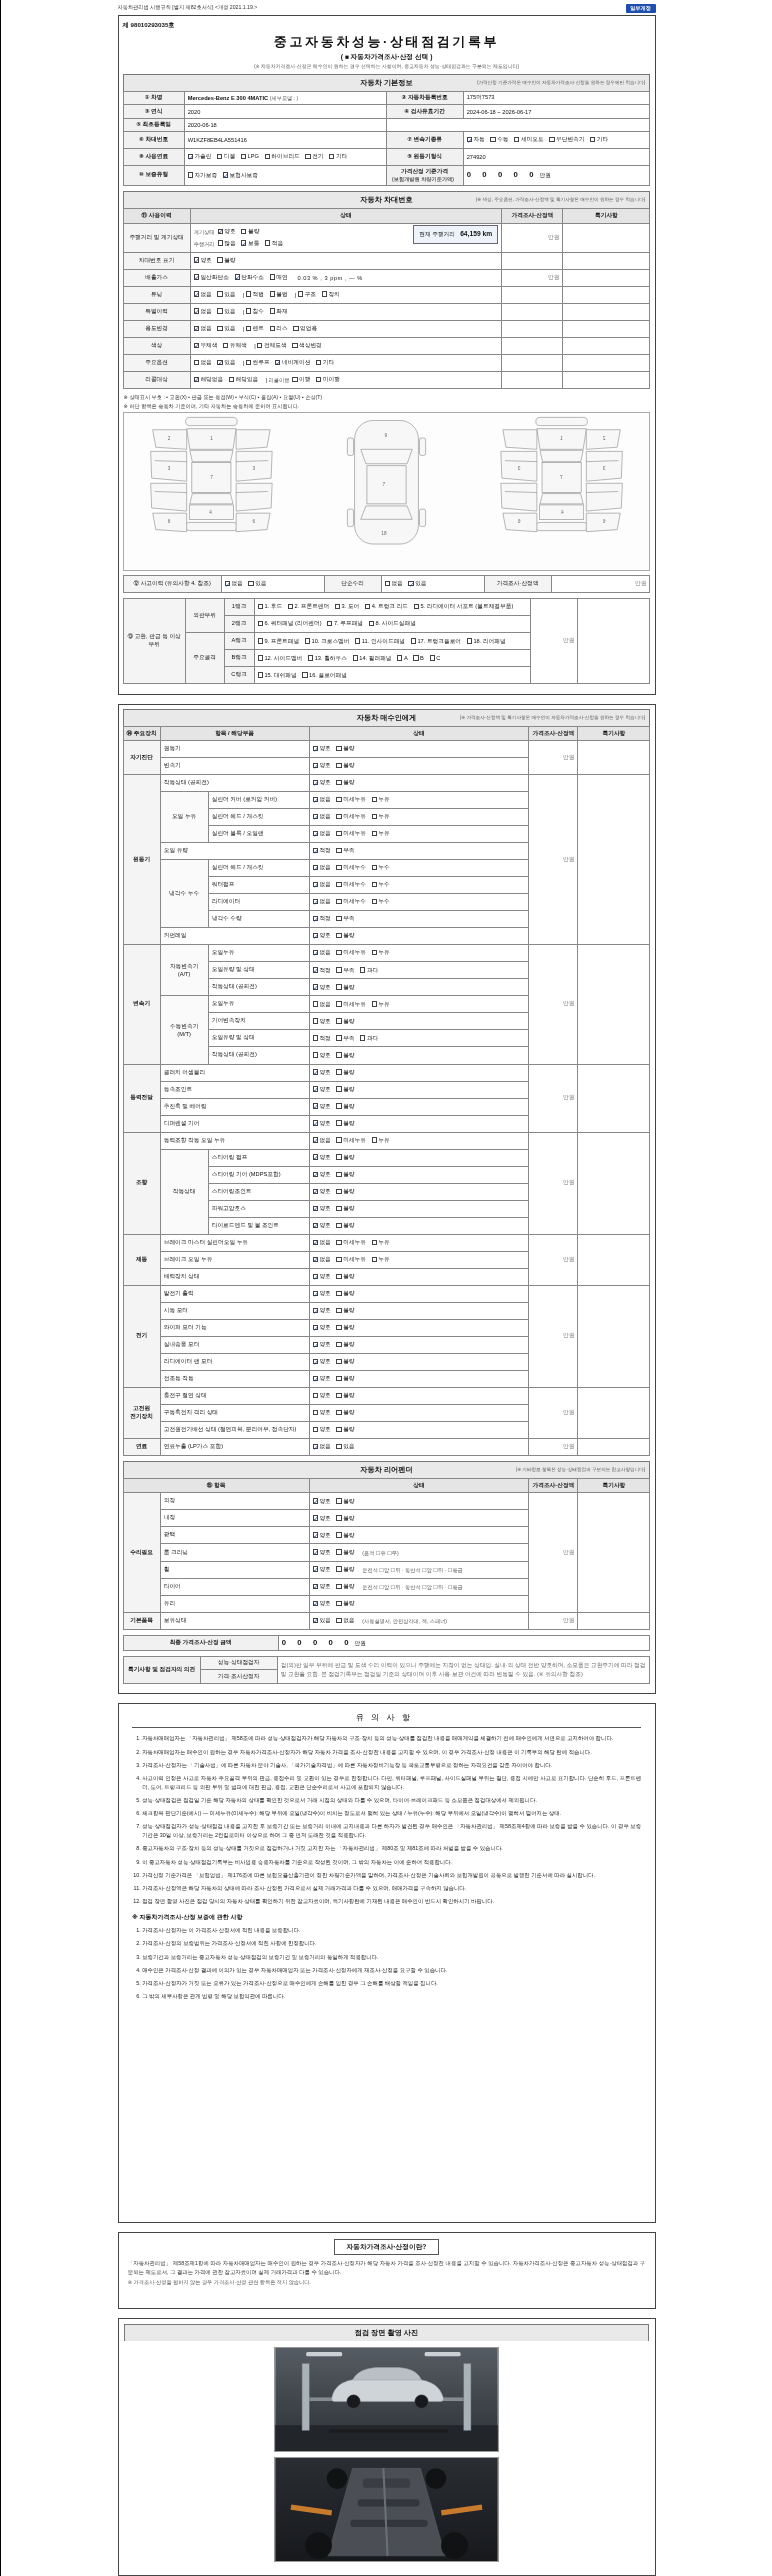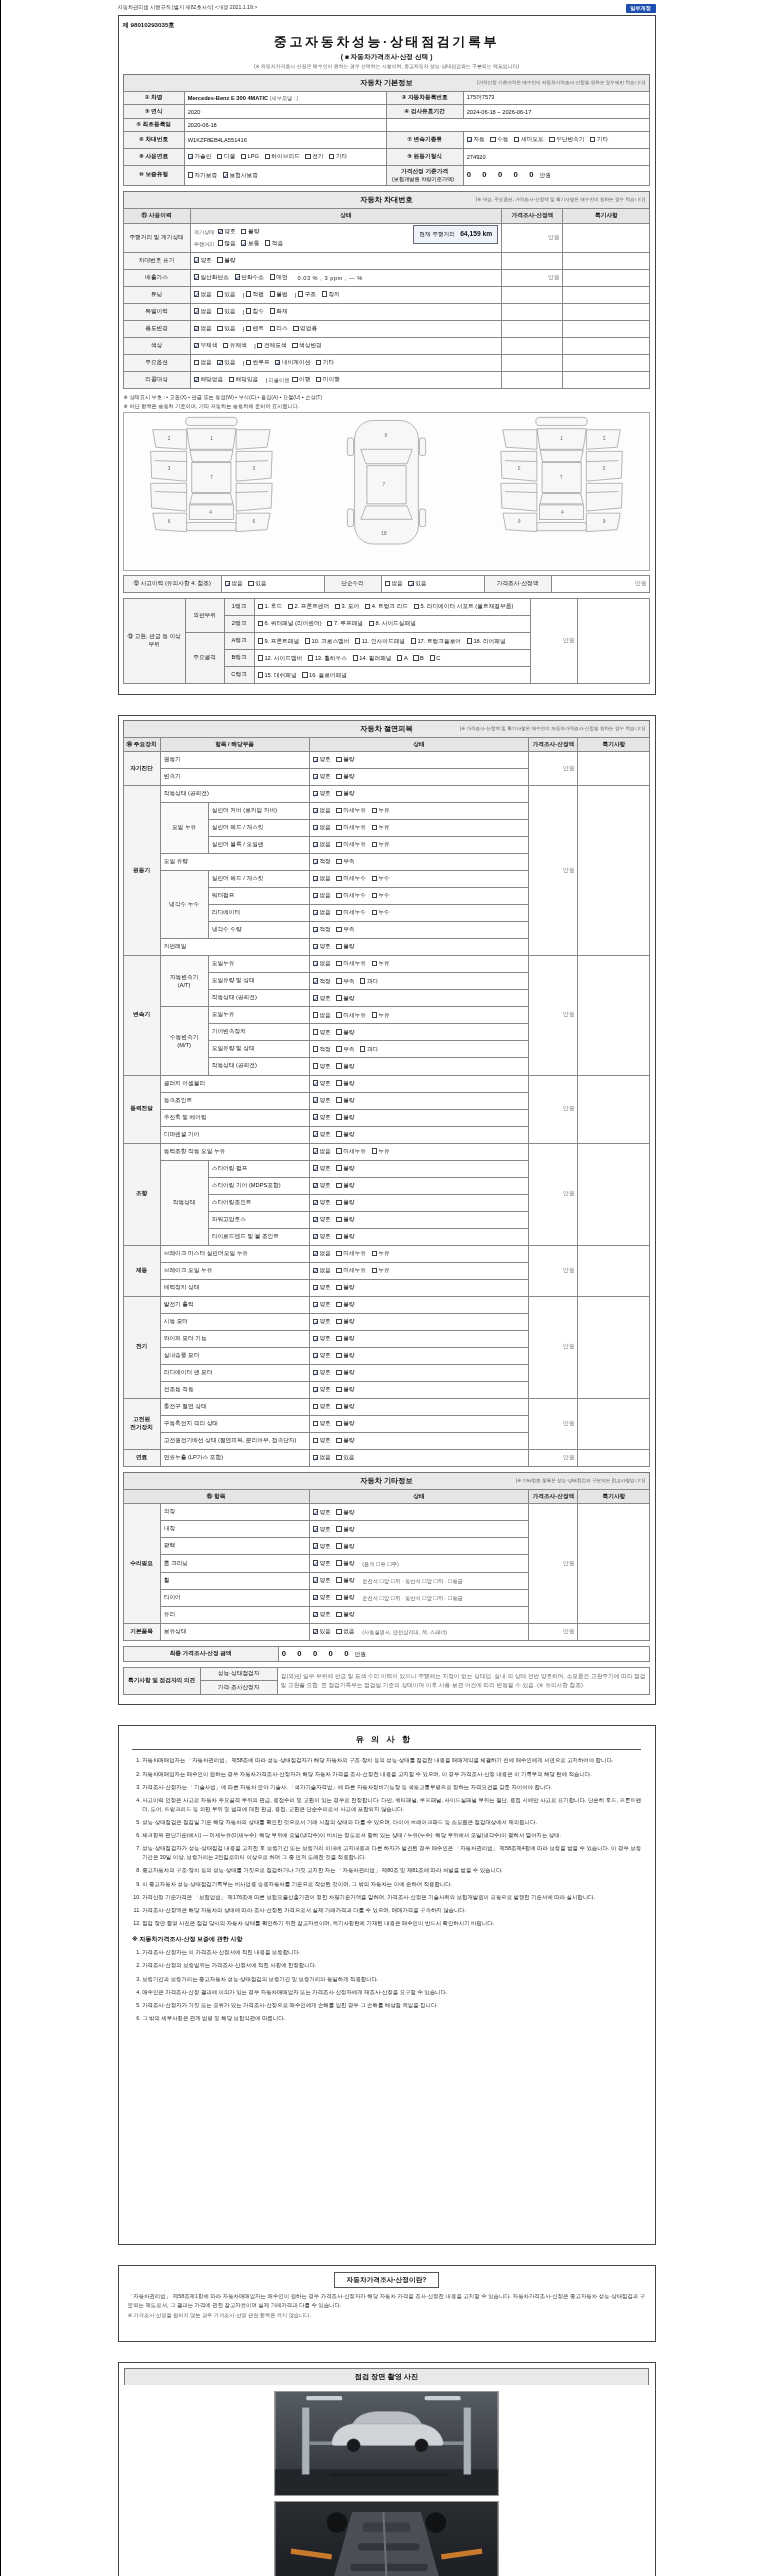--- a/index.html
+++ b/index.html
@@ -1,21 +1,21 @@
 <!DOCTYPE html>
 <html lang="ko" style="font-size:8.2px"><head>
 <meta charset="utf-8">
 <style>
   html,body{margin:0;padding:0;background:#fbfbfb;}
   body{width:773px;min-height:2576px;font-family:"Liberation Sans","DejaVu Sans",sans-serif;color:#111;}
   .sheet{width:773px;min-height:2576px;box-sizing:border-box;background:#fff;border-left:0.5px solid #000;border-right:0.5px solid #000;padding:4.1px 0 20.6px;}
   .page{width:538px;margin:0 auto;}
   .topline{display:flex;justify-content:space-between;align-items:flex-start;font-size:5.2px;color:#333;margin:0 0 2.1px;}
   .badge{background:#1e4fae;color:#fff;padding:1px 4.6px;font-size:5.2px;border-radius:1px;font-weight:bold;}
-  .box{border:0.8px solid #444;margin-bottom:20px;padding:4.1px;box-sizing:border-box;background:#fff;}
+  .box{border:0.8px solid #444;margin-bottom:9px;padding:4.1px;box-sizing:border-box;background:#fff;}
   .docno{font-size:6.2px;font-weight:bold;margin:1px 0 3.1px;}
   .title{text-align:center;font-size:13px;font-weight:bold;letter-spacing:2.6px;}
   .subtitle{text-align:center;font-size:6.7px;font-weight:bold;margin-top:1.5px;}
   .subtitle2{text-align:center;font-size:4.9px;color:#555;margin:1px 0 5.2px;}
   .secbar{background:#e9e9e9;border:0.5px solid #777;border-bottom:none;text-align:center;padding:3.1px 4.1px;font-weight:bold;font-size:7.2px;position:relative;}
   .secnote{font-size:4.6px;color:#555;font-weight:normal;position:absolute;right:4.1px;top:50%;transform:translateY(-50%);max-width:46%;text-align:right;line-height:1.2;}
   table.t{width:100%;border-collapse:collapse;table-layout:fixed;margin-bottom:5.2px;}
   .t td{border:0.5px solid #888;font-size:5.7px;padding:2.1px 3.1px;vertical-align:middle;word-break:keep-all;overflow:hidden;}
   .t td.lbl{background:#f1f1f1;font-weight:bold;text-align:center;}
   .t tr.th td{background:#e5e5e5;font-weight:bold;text-align:center;padding:2.6px 2.1px;}
@@ -31,21 +31,21 @@
   .mini{font-size:5.2px;color:#555;margin-right:3.1px;}
   .extra{font-size:5.2px;color:#555;margin-left:2.1px;white-space:nowrap;}
   .odo{border:0.5px solid #667;background:#eef3fb;padding:2.1px 5.2px;font-size:5.7px;float:right;margin-top:-1px;}
   .odo b{font-size:6.7px;margin-left:5.2px;}
   .vals{font-size:5.7px;color:#222;margin-left:4.1px;letter-spacing:0.5px;}
   .legend{font-size:5.2px;color:#333;margin:2.1px 1px;}
   .diagram-wrap{text-align:center;margin:2.1px 0 4.1px;border:0.5px solid #aaa;background:#fdfdfd;}
   .final-amount{letter-spacing:4.6px;font-size:7.7px;font-weight:bold;}
   .opinion-text{font-size:4.9px;color:#666;line-height:1.5;}
   .notices{padding:8.2px 13.4px;min-height:520px;}
-  .ntitle{text-align:center;font-weight:bold;font-size:8.2px;letter-spacing:7.2px;border-bottom:0.8px solid #555;padding-bottom:4.1px;margin-bottom:6.2px;}
+  .ntitle{text-align:center;font-weight:normal;font-size:8.2px;letter-spacing:7.2px;border-bottom:0.8px solid #555;padding-bottom:4.1px;margin-bottom:6.2px;}
   .notices ol{margin:0;padding-left:10.3px;font-size:5.4px;color:#222;line-height:1.6;}
   .notices li{margin-bottom:4.6px;text-align:justify;}
   .subhead{font-weight:bold;font-size:6px;margin:7.2px 0 4.1px;}
   .define{padding:6.2px 9.3px;text-align:center;min-height:77px;}
   .dtitle{display:inline-block;border:0.6px solid #555;padding:2.6px 11.3px;font-weight:bold;font-size:6.7px;margin-bottom:4.1px;}
   .dbody{font-size:5.4px;color:#333;text-align:justify;line-height:1.55;}
   .dbody2{font-size:5.2px;color:#555;text-align:left;margin-top:3.1px;}
   .photos{padding:5.2px;min-height:258px;}
   .photo-frame{display:block;margin:5.2px auto;border:0.5px solid #999;width:223px;height:103px;}
   .sign-box{padding:0;overflow:hidden;}
@@ -536,21 +536,21 @@
                   <span class="bx"></span>
                   <span class="cl">16. 플로어패널</span>
                 </span></td>
       </tr>
     </tbody>
         </table>
   </div>
 
   <div class="box">
     <div class="secbar">
-      <span>자동차 절연피복</span>
+      <span>자동차 매수인에게</span>
       <span class="secnote">(※ 가격조사·산정액 및 특기사항은 매수인이 자동차가격조사·산정을 원하는 경우 적습니다)</span>
     </div>
     <table class="t">
       <colgroup>
             <col style="width:37px">
             <col style="width:48px">
             <col style="width:101px">
             <col>
             <col style="width:49px">
             <col style="width:72px">
@@ -1053,21 +1053,21 @@
                   <span class="bx"></span>
                   <span class="cl">있음</span>
                 </span></td>
               <td class="price" rowspan="1">만원</td>
               <td class="notecell" rowspan="1"></td>
             </tr>
           </tbody>
     </table>
 
     <div class="secbar">
-      <span>자동차 기타정보</span>
+      <span>자동차 리어펜더</span>
       <span class="secnote">(※ 기타정보 항목은 성능·상태점검과 구분되는 참고사항입니다)</span>
     </div>
     <table class="t">
       <colgroup>
             <col style="width:37px">
             <col style="width:48px">
             <col style="width:101px">
             <col>
             <col style="width:49px">
             <col style="width:72px">

